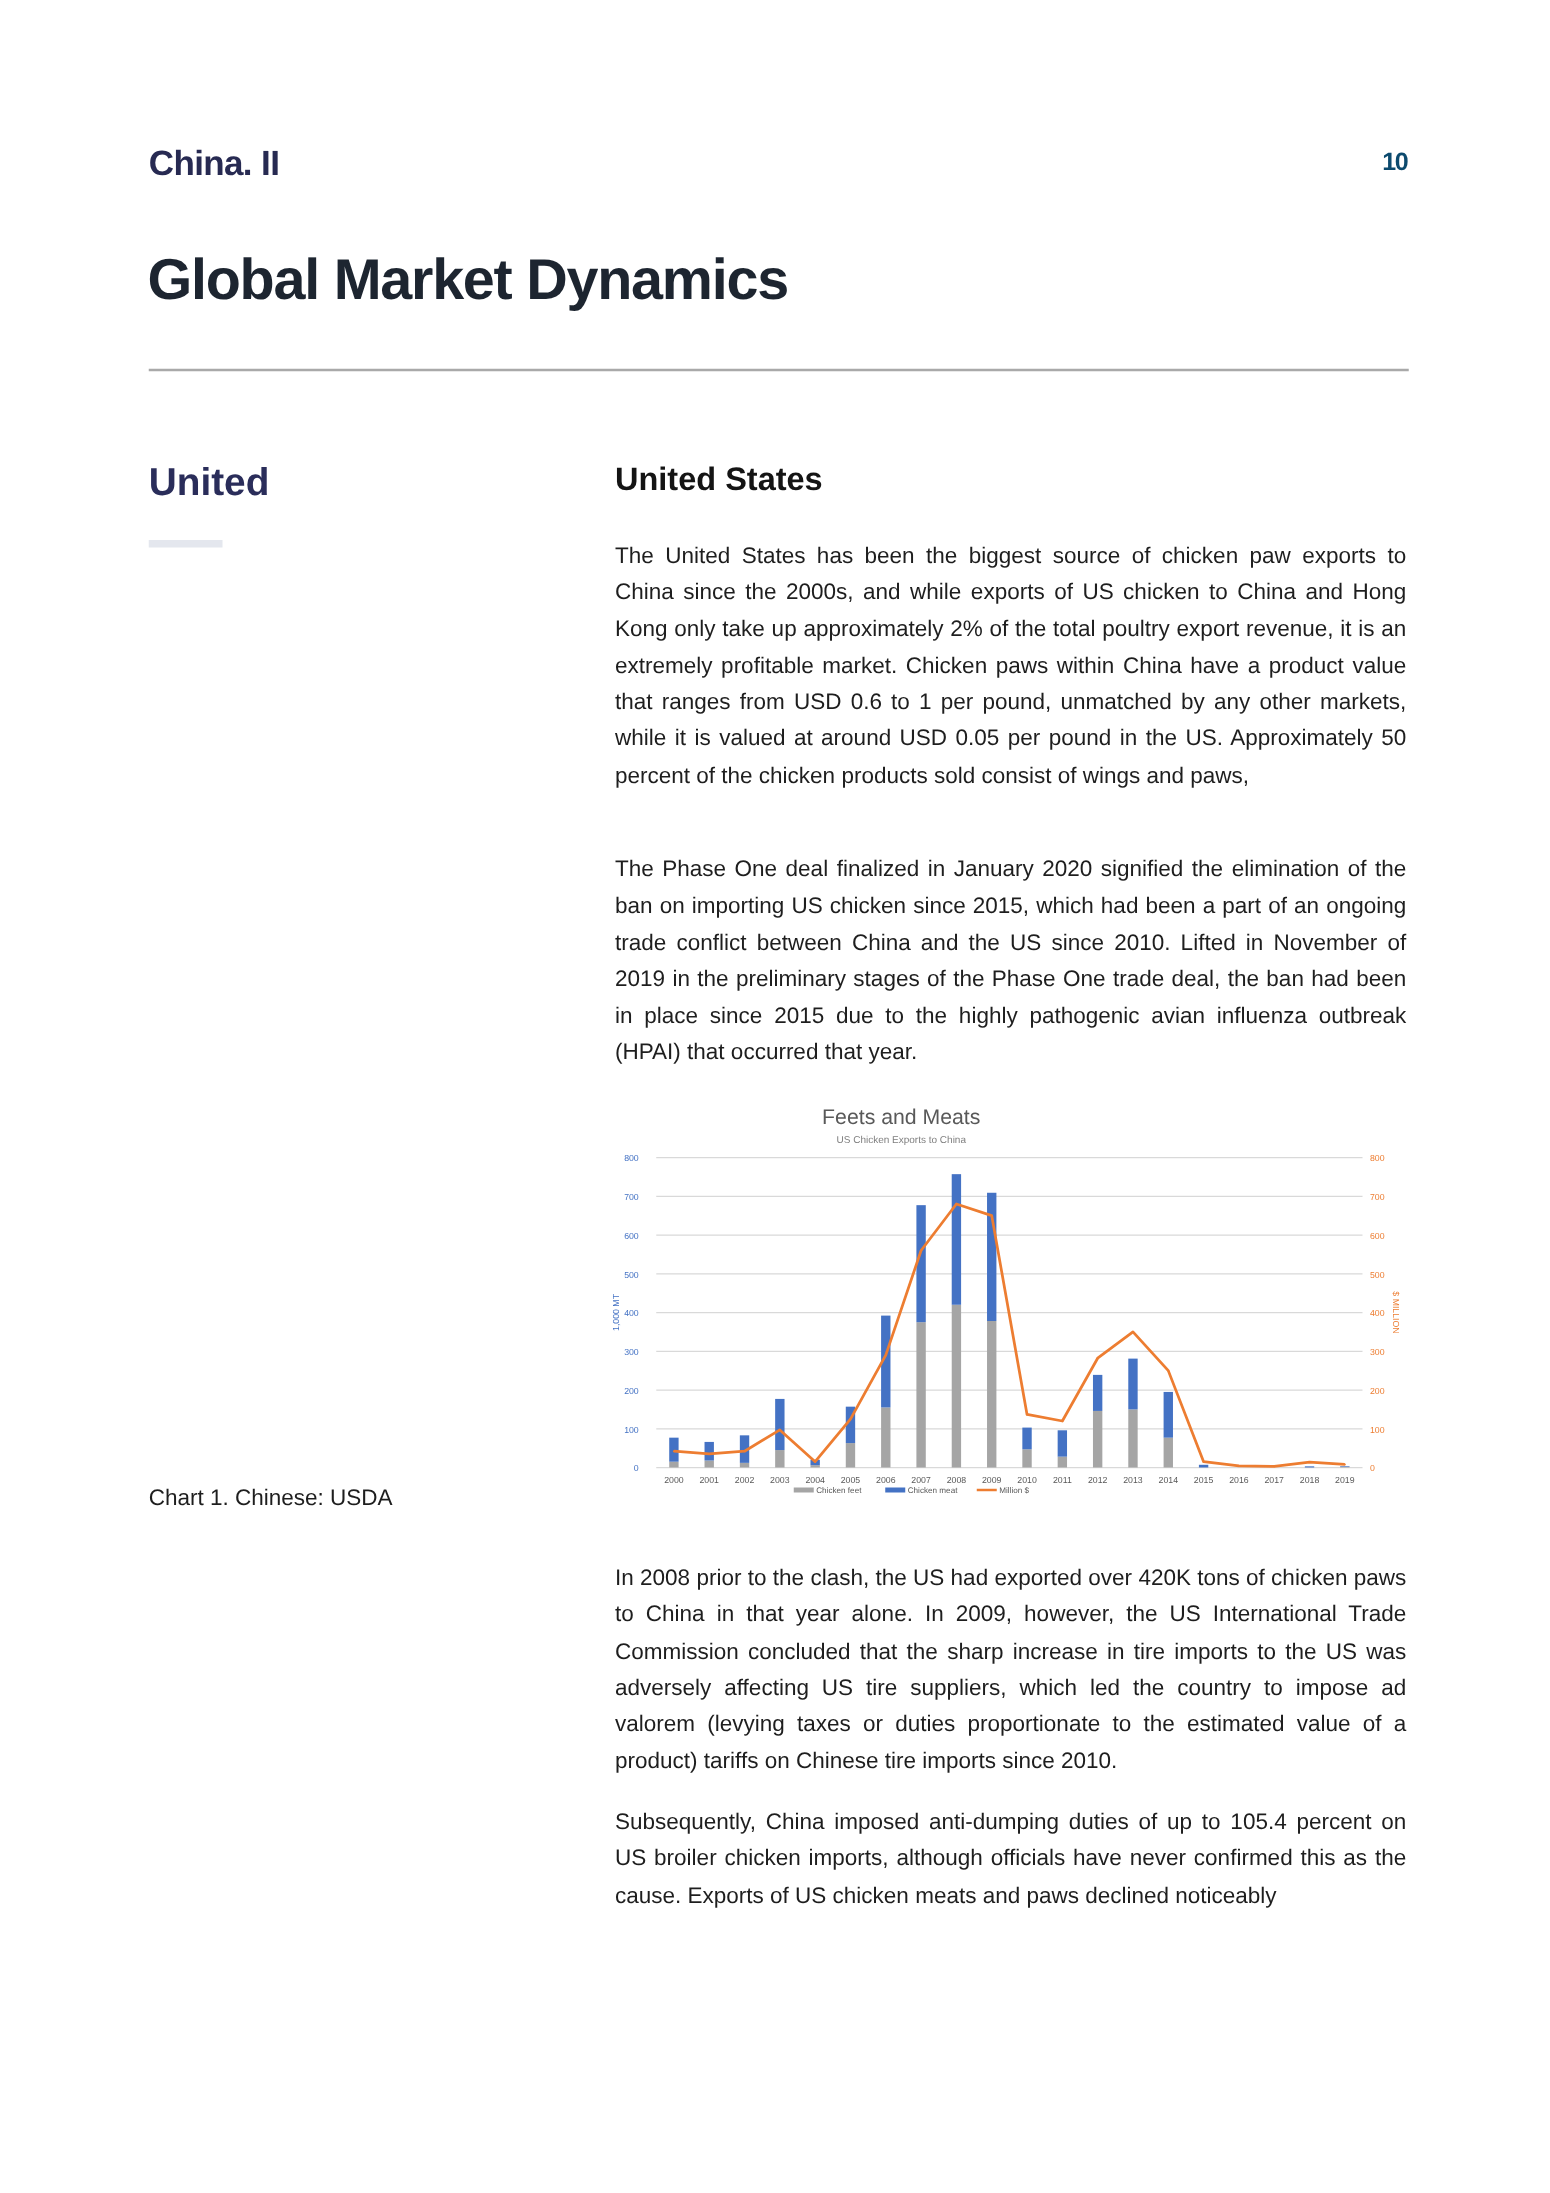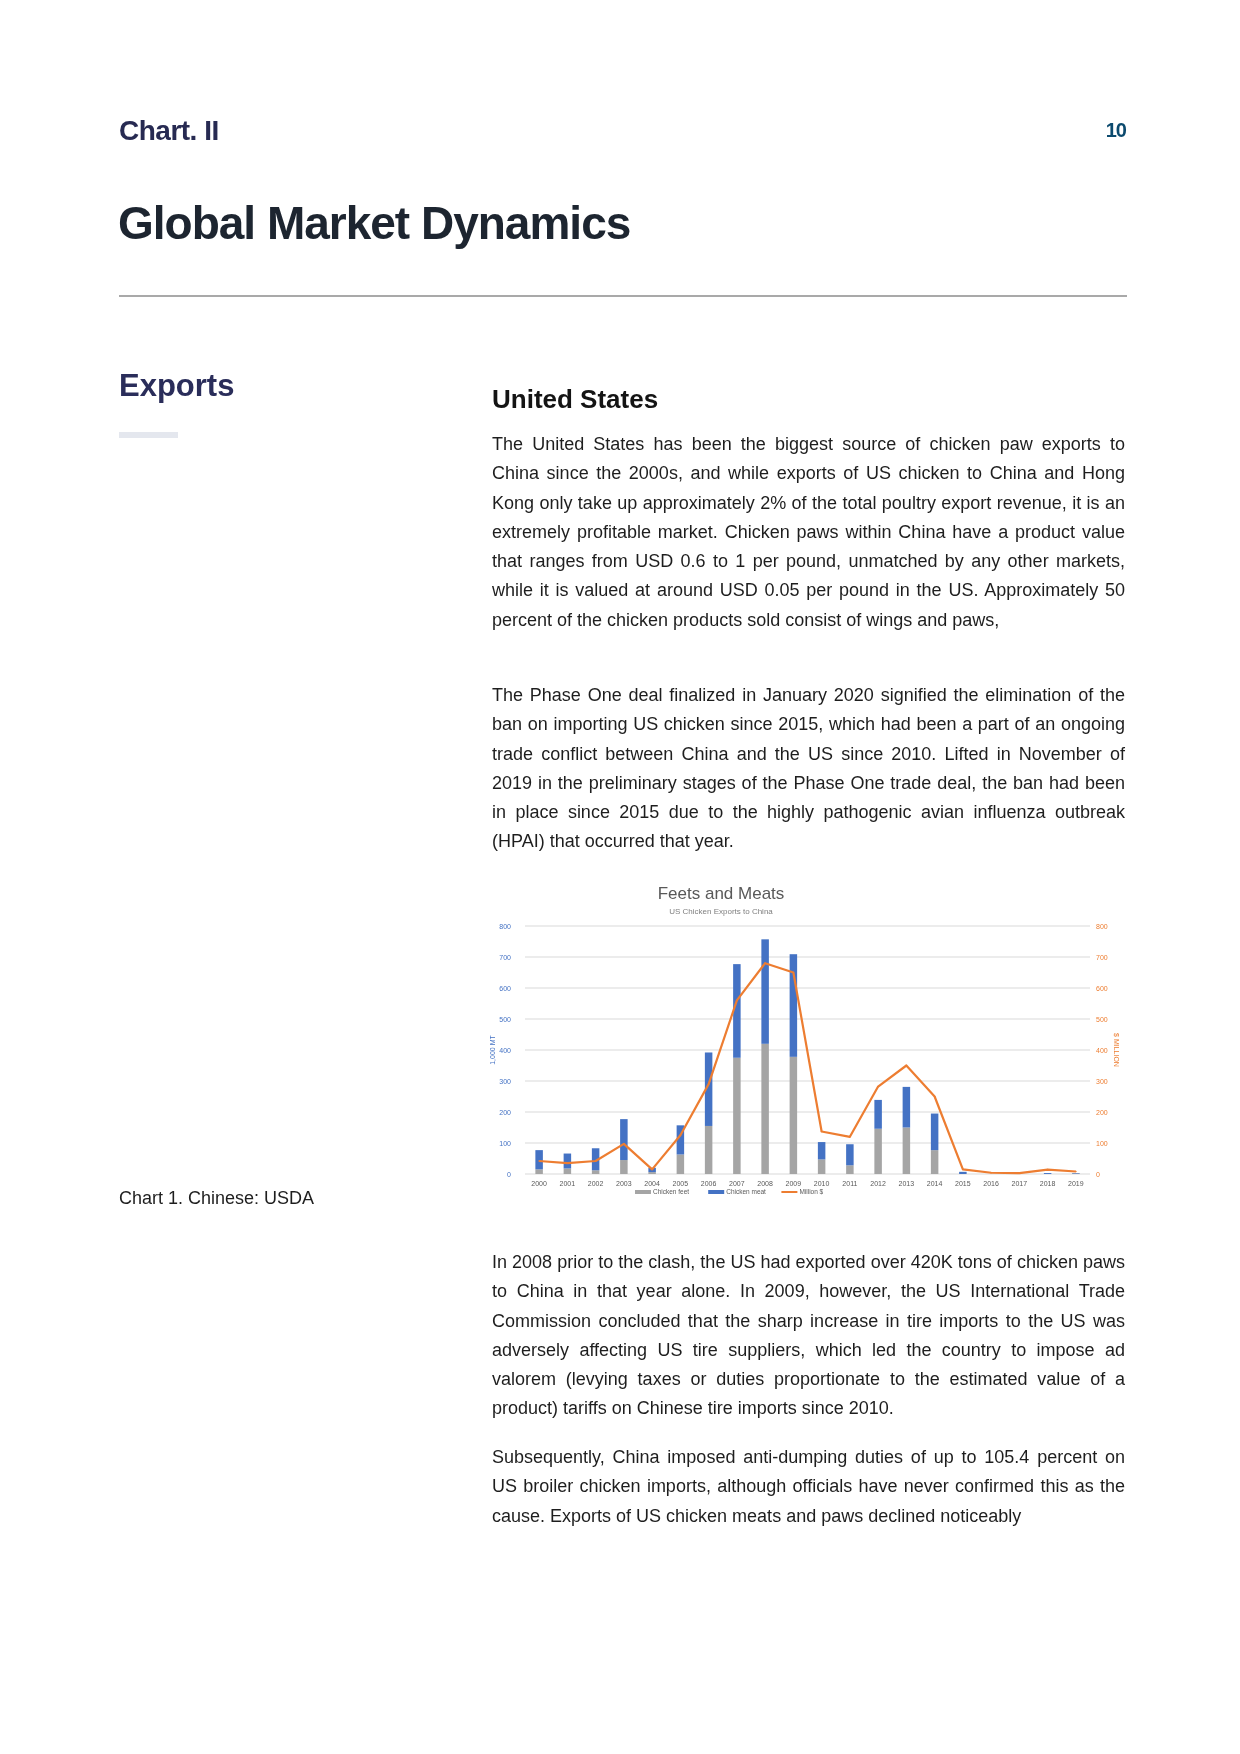--- a/index.html
+++ b/index.html
@@ -4,40 +4,40 @@
   <style>
     html, body { margin: 0; padding: 0; background: #ffffff; }
     body { width: 1240px; height: 1754px; position: relative; overflow: hidden;
       font-family: "Liberation Sans", sans-serif; color: #1f1f1f; }
     .part-label { position: absolute; left: 119px; top: 115px; font-size: 28px; font-weight: bold; color: #272a52; letter-spacing: -0.5px; }
     .page-number { position: absolute; right: 114px; top: 119px; font-size: 20px; font-weight: bold; color: #0c4a6e; letter-spacing: -1px; }
     .page-title { position: absolute; left: 118px; top: 196px; font-size: 46px; font-weight: bold; color: #1d2530; letter-spacing: -1px; margin: 0; }
     .header-rule { position: absolute; left: 119px; top: 295px; width: 1008px; height: 2px; background: #a9a9a9; }
     .section-label { position: absolute; left: 119px; top: 368px; font-size: 31px; font-weight: bold; color: #2a2d5a; margin: 0; }
     .section-accent { position: absolute; left: 119px; top: 432px; width: 59px; height: 6px; background: #e4e7ee; }
-    .subheading { position: absolute; left: 492px; top: 384px; font-size: 26px; font-weight: bold; color: #141414; margin: 0; }
+    .subheading { position: absolute; left: 492px; top: 368px; font-size: 26px; font-weight: bold; color: #141414; margin: 0; }
     .para { position: absolute; left: 492px; width: 633px; font-size: 18px; line-height: 29.3px; color: #1e1e1e; text-align: justify; margin: 0; }
     .p1 { top: 418px; margin-top: 12px; }
     .p2 { top: 681px; }
     .p3 { top: 1237px; margin-top: 11px; }
     .p4 { top: 1443px; }
     .caption { position: absolute; left: 119px; top: 1188px; font-size: 18px; color: #1e1e1e; }
     .caption b { font-weight: normal; }
     .chart-wrap { position: absolute; left: 490px; top: 872px; width: 640px; height: 340px; }
     .chart-wrap svg { display: block; }
   </style>
 </head>
 <body>
 
-<div class="part-label">Chart. II</div>
+<div class="part-label">China. II</div>
 <div class="page-number">10</div>
 <h1 class="page-title">Global Market Dynamics</h1>
 <div class="header-rule"></div>
 
-<h2 class="section-label">Exports</h2>
+<h2 class="section-label">United</h2>
 <div class="section-accent"></div>
 
 <h3 class="subheading">United States</h3>
 <p class="para p1">The United States has been the biggest source of chicken paw exports to China since the 2000s, and while exports of US chicken to China and Hong Kong only take up approximately 2% of the total poultry export revenue, it is an extremely profitable market. Chicken paws within China have a product value that ranges from USD 0.6 to 1 per pound, unmatched by any other markets, while it is valued at around USD 0.05 per pound in the US. Approximately 50 percent of the chicken products sold consist of wings and paws,</p>
 <p class="para p2">The Phase One deal finalized in January 2020 signified the elimination of the ban on importing US chicken since 2015, which had been a part of an ongoing trade conflict between China and the US since 2010. Lifted in November of 2019 in the preliminary stages of the Phase One trade deal, the ban had been in place since 2015 due to the highly pathogenic avian influenza outbreak (HPAI) that occurred that year.</p>
 
 <div class="chart-wrap">
   <svg id="chart-svg" width="640" height="340">
       <text x="231" y="27" text-anchor="middle" font-size="17" fill="#595959" font-family="Liberation Sans, sans-serif">Feets and Meats</text>
       <text x="231" y="42" text-anchor="middle" font-size="8" fill="#7f7f7f" font-family="Liberation Sans, sans-serif">US Chicken Exports to China</text>

